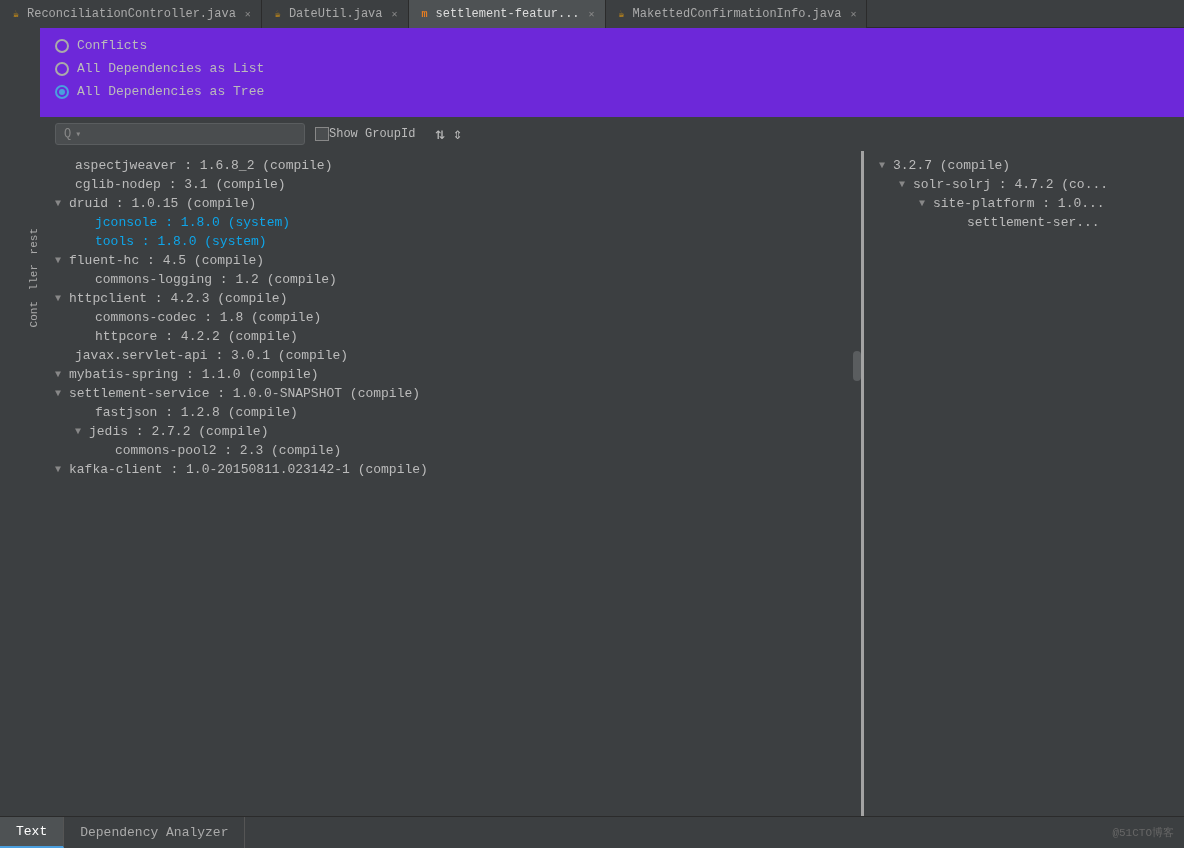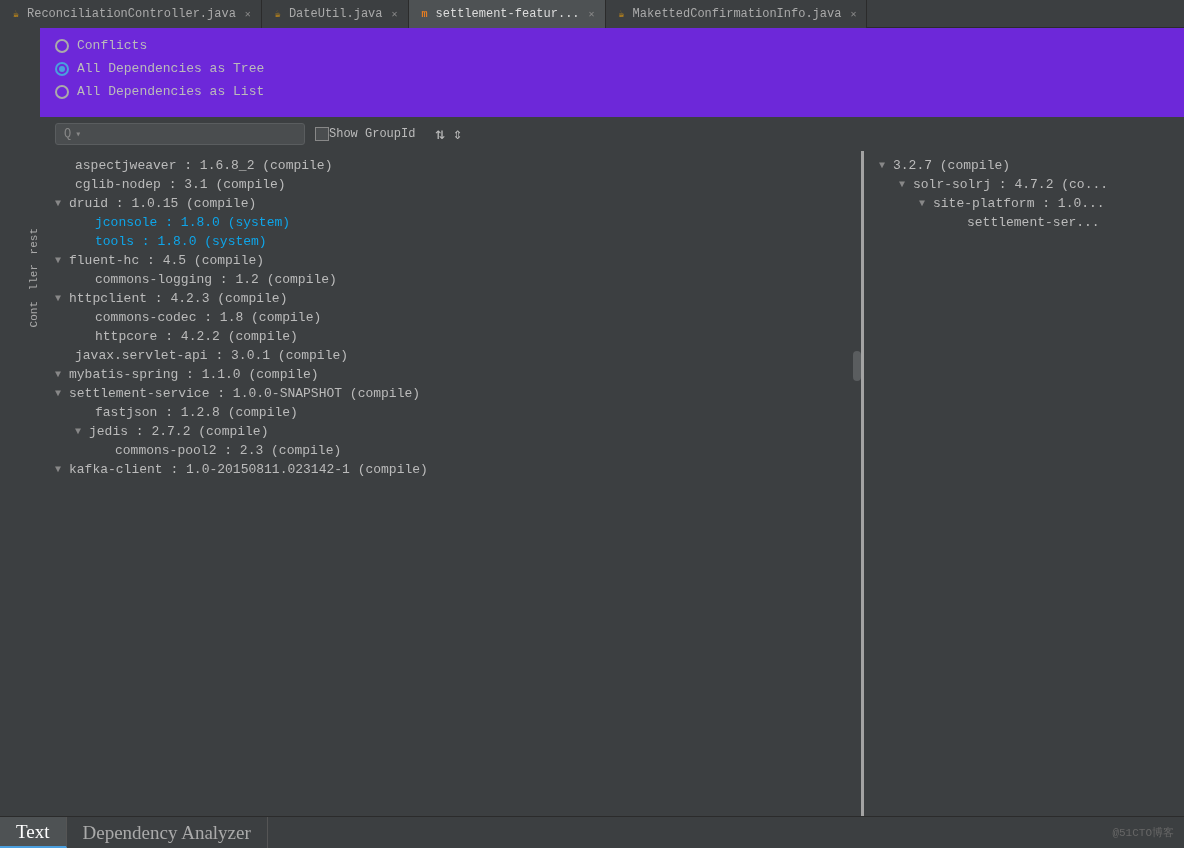--- a/index.html
+++ b/index.html
@@ -249,25 +249,24 @@
       height: 32px;
       background: #3c3f41;
       border-top: 1px solid #2b2b2b;
       align-items: stretch;
       flex-shrink: 0;
     }
     .bottom-tab {
       display: flex;
       align-items: center;
       padding: 0 16px;
-      font-size: 19px;
+      font-size: 13px;
       color: #aaaaaa;
       cursor: pointer;
       border-right: 1px solid #555;
-      font-family: Liberation Serif, serif;
     }
     .bottom-tab.active {
       color: #ffffff;
       border-bottom: 2px solid #4a9fdf;
       background: #4e5254;
     }
     .watermark {
       margin-left: auto;
       display: flex;
       align-items: center;
@@ -311,26 +310,26 @@
   </div>
 
   <div class="content-area">
 
     <div class="radio-section">
       <div class="radio-item">
         <div class="radio-circle"></div>
         <span class="radio-label">Conflicts</span>
       </div>
       <div class="radio-item">
+        <div class="radio-circle"></div>
+        <span class="radio-label">All Dependencies as List</span>
+      </div>
+      <div class="radio-item">
         <div class="radio-circle selected"></div>
         <span class="radio-label">All Dependencies as Tree</span>
-      </div>
-      <div class="radio-item">
-        <div class="radio-circle"></div>
-        <span class="radio-label">All Dependencies as List</span>
       </div>
     </div>
 
     <div class="search-bar">
       <div class="search-input-wrapper">
         <span class="search-q">Q</span>
         <span class="search-dropdown">▾</span>
         <input type="text" style="">
       </div>
       <div class="show-group-checkbox">

